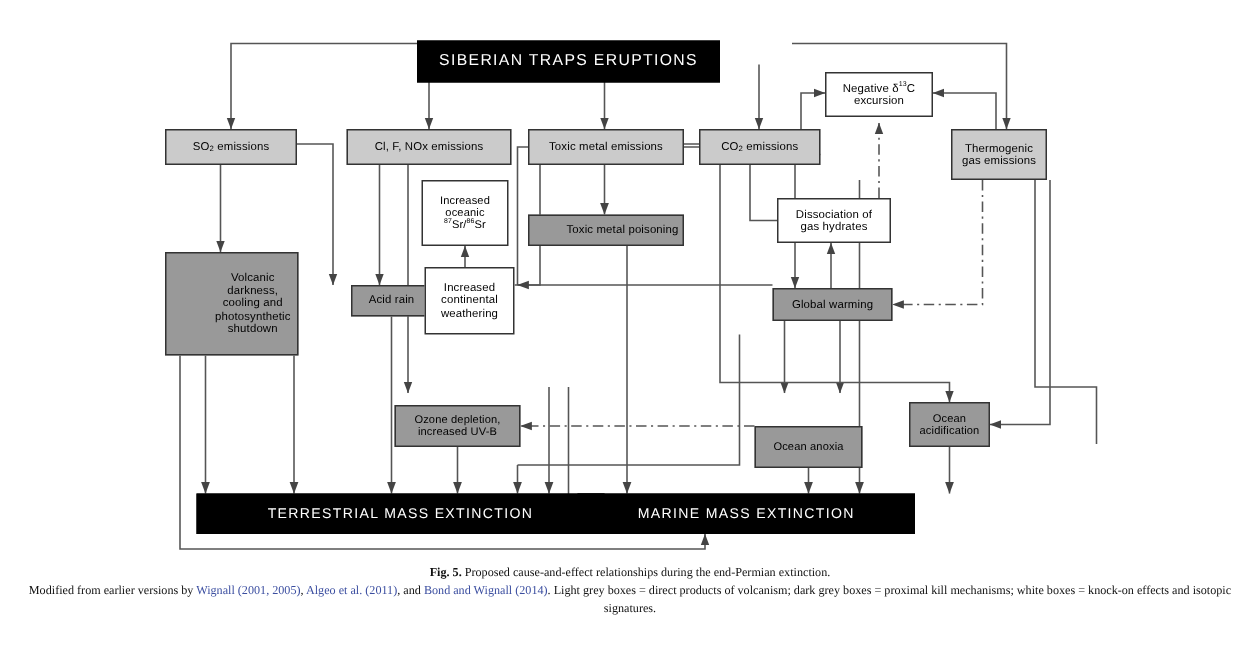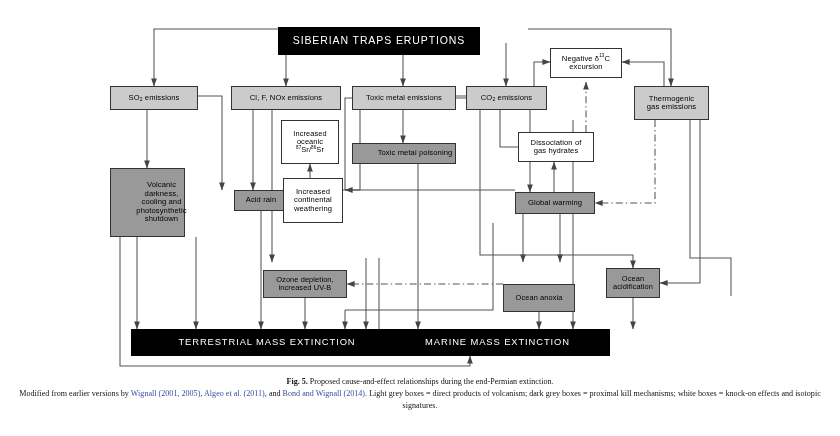--- a/index.html
+++ b/index.html
@@ -110,37 +110,37 @@
   </div>
 
   <div class="node light" style="left:231px;top:86px;width:110px;height:24px;font-size:7.6px;">
     <span>Cl, F, NOx emissions</span>
   </div>
 
   <div class="node light" style="left:466px;top:86px;width:81px;height:24px;font-size:7.6px;">
     <span>CO<sub>2</sub> emissions</span>
   </div>
 
-  <div class="node light" style="left:634px;top:86px;width:75px;height:34px;font-size:7.6px;">
+  <div class="node light" style="left:634px;top:86px;width:64px;height:34px;font-size:7.6px;">
     <span>Thermogenic<br>gas emissions</span>
   </div>
 
   <div class="node white" style="left:550px;top:48px;width:72px;height:30px;font-size:7.6px;">
     <span>Negative δ<sup>13</sup>C<br>excursion</span>
   </div>
 
   <div class="node white" style="left:281px;top:120px;width:58px;height:44px;font-size:7.4px;">
     <span>Increased<br>oceanic<br><sup>87</sup>Sr/<sup>86</sup>Sr</span>
   </div>
 
   <div class="node dark" style="left:352px;top:143px;width:104px;height:21px;font-size:7.6px;padding-left:22px;">
     <span>Toxic metal poisoning</span>
   </div>
 
-  <div class="node dark" style="left:110px;top:168px;width:75px;height:69px;font-size:7.6px;padding-left:28px;">
+  <div class="node dark" style="left:110px;top:168px;width:89px;height:69px;font-size:7.6px;padding-left:28px;">
     <span>Volcanic<br>darkness,<br>cooling and<br>photosynthetic<br>shutdown</span>
   </div>
 
   <div class="node dark" style="left:234px;top:190px;width:54px;height:21px;font-size:7.6px;">
     <span>Acid rain</span>
   </div>
 
   <div class="node white" style="left:283px;top:178px;width:60px;height:45px;font-size:7.6px;">
     <span>Increased<br>continental<br>weathering</span>
   </div>

